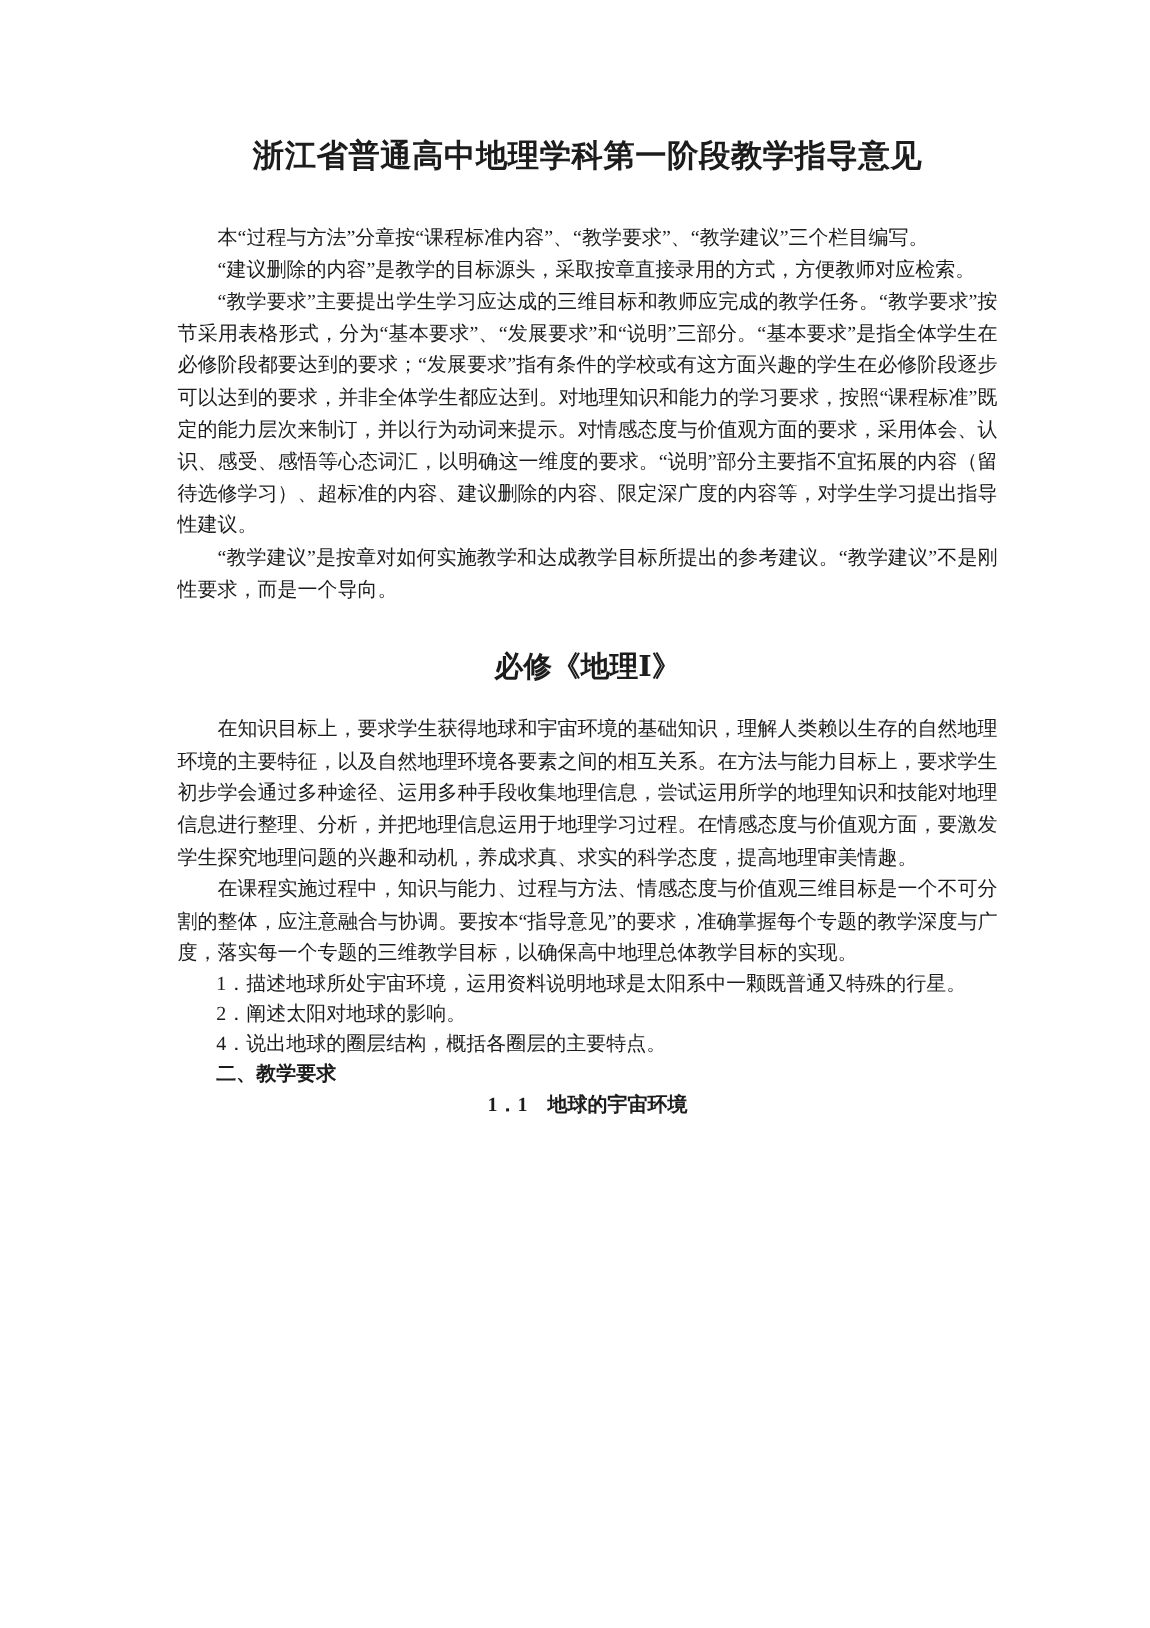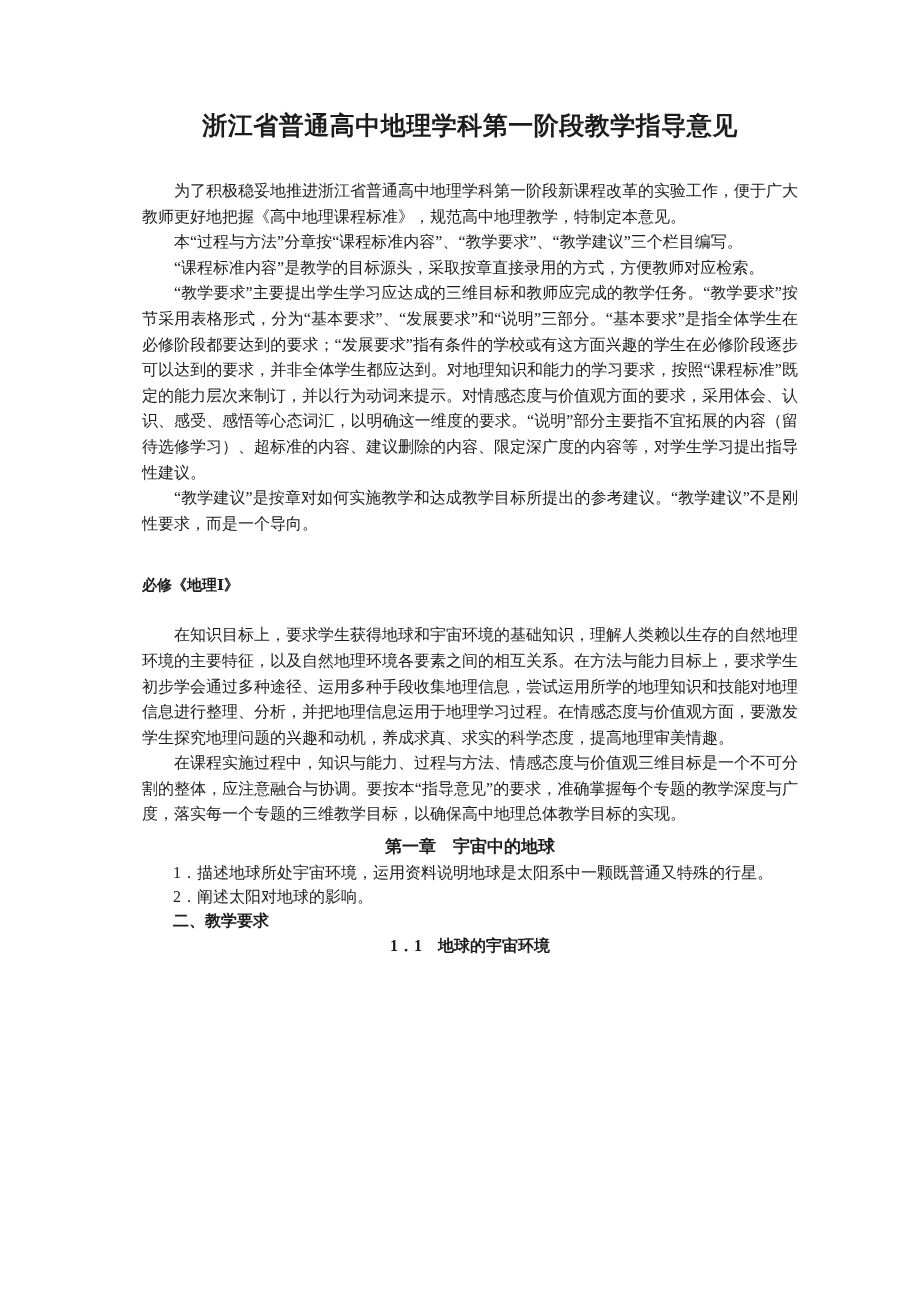--- a/index.html
+++ b/index.html
@@ -29,24 +29,24 @@
   p.body-para {
     margin: 0;
     font-size: 16px;
     line-height: 25.6px;
     text-align: justify;
     text-indent: 2em;
     word-break: break-all;
   }
   .part-heading {
     margin: 34px 0 22px 0;
-    font-size: 15px;
+    font-size: 23px;
     line-height: 30px;
     font-weight: bold;
-    text-align: left;
+    text-align: center;
   }
   .chapter-heading {
     margin: 8px 0 2px 0;
     font-size: 17px;
     line-height: 24px;
     font-weight: bold;
     text-align: center;
     font-family: "Liberation Sans", "DejaVu Sans", sans-serif;
   }
   .outline {
@@ -73,36 +73,35 @@
   }
 </style>
 </head>
 <body>
 
 <div class="page">
 
   <h1 class="doc-title">浙江省普通高中地理学科第一阶段教学指导意见</h1>
 
   <div>
-    <p class="body-para">为了积极稳妥地推进浙江省普通高中地理学科第一阶段新课程改革的实验工作，便于广大教师更好地把握《高中地理课程标准》，规范高中地理教学，特制定本意见。</p>
     <p class="body-para">本“过程与方法”分章按“课程标准内容”、“教学要求”、“教学建议”三个栏目编写。</p>
-    <p class="body-para">“课程标准内容”是教学的目标源头，采取按章直接录用的方式，方便教师对应检索。</p>
+    <p class="body-para">“建议删除的内容”是教学的目标源头，采取按章直接录用的方式，方便教师对应检索。</p>
     <p class="body-para">“教学要求”主要提出学生学习应达成的三维目标和教师应完成的教学任务。“教学要求”按节采用表格形式，分为“基本要求”、“发展要求”和“说明”三部分。“基本要求”是指全体学生在必修阶段都要达到的要求；“发展要求”指有条件的学校或有这方面兴趣的学生在必修阶段逐步可以达到的要求，并非全体学生都应达到。对地理知识和能力的学习要求，按照“课程标准”既定的能力层次来制订，并以行为动词来提示。对情感态度与价值观方面的要求，采用体会、认识、感受、感悟等心态词汇，以明确这一维度的要求。“说明”部分主要指不宜拓展的内容（留待选修学习）、超标准的内容、建议删除的内容、限定深广度的内容等，对学生学习提出指导性建议。</p>
     <p class="body-para">“教学建议”是按章对如何实施教学和达成教学目标所提出的参考建议。“教学建议”不是刚性要求，而是一个导向。</p>
   </div>
 
   <h2 class="part-heading">必修《地理Ⅰ》</h2>
 
   <div>
     <p class="body-para">在知识目标上，要求学生获得地球和宇宙环境的基础知识，理解人类赖以生存的自然地理环境的主要特征，以及自然地理环境各要素之间的相互关系。在方法与能力目标上，要求学生初步学会通过多种途径、运用多种手段收集地理信息，尝试运用所学的地理知识和技能对地理信息进行整理、分析，并把地理信息运用于地理学习过程。在情感态度与价值观方面，要激发学生探究地理问题的兴趣和动机，养成求真、求实的科学态度，提高地理审美情趣。</p>
     <p class="body-para">在课程实施过程中，知识与能力、过程与方法、情感态度与价值观三维目标是一个不可分割的整体，应注意融合与协调。要按本“指导意见”的要求，准确掌握每个专题的教学深度与广度，落实每一个专题的三维教学目标，以确保高中地理总体教学目标的实现。</p>
   </div>
 
-  <h3 class="chapter-heading">第一章　宇宙中的地球</h3>
 
   <div class="outline">
     <p class="outline-item">1．描述地球所处宇宙环境，运用资料说明地球是太阳系中一颗既普通又特殊的行星。</p>
     <p class="outline-item">2．阐述太阳对地球的影响。</p>
+    <p class="outline-item">4．说出地球的圈层结构，概括各圈层的主要特点。</p>
     <p class="outline-sub">二、教学要求</p>
     <p class="section-heading">1．1　地球的宇宙环境</p>
   </div>
 
 </div>
 
 </body></html>

